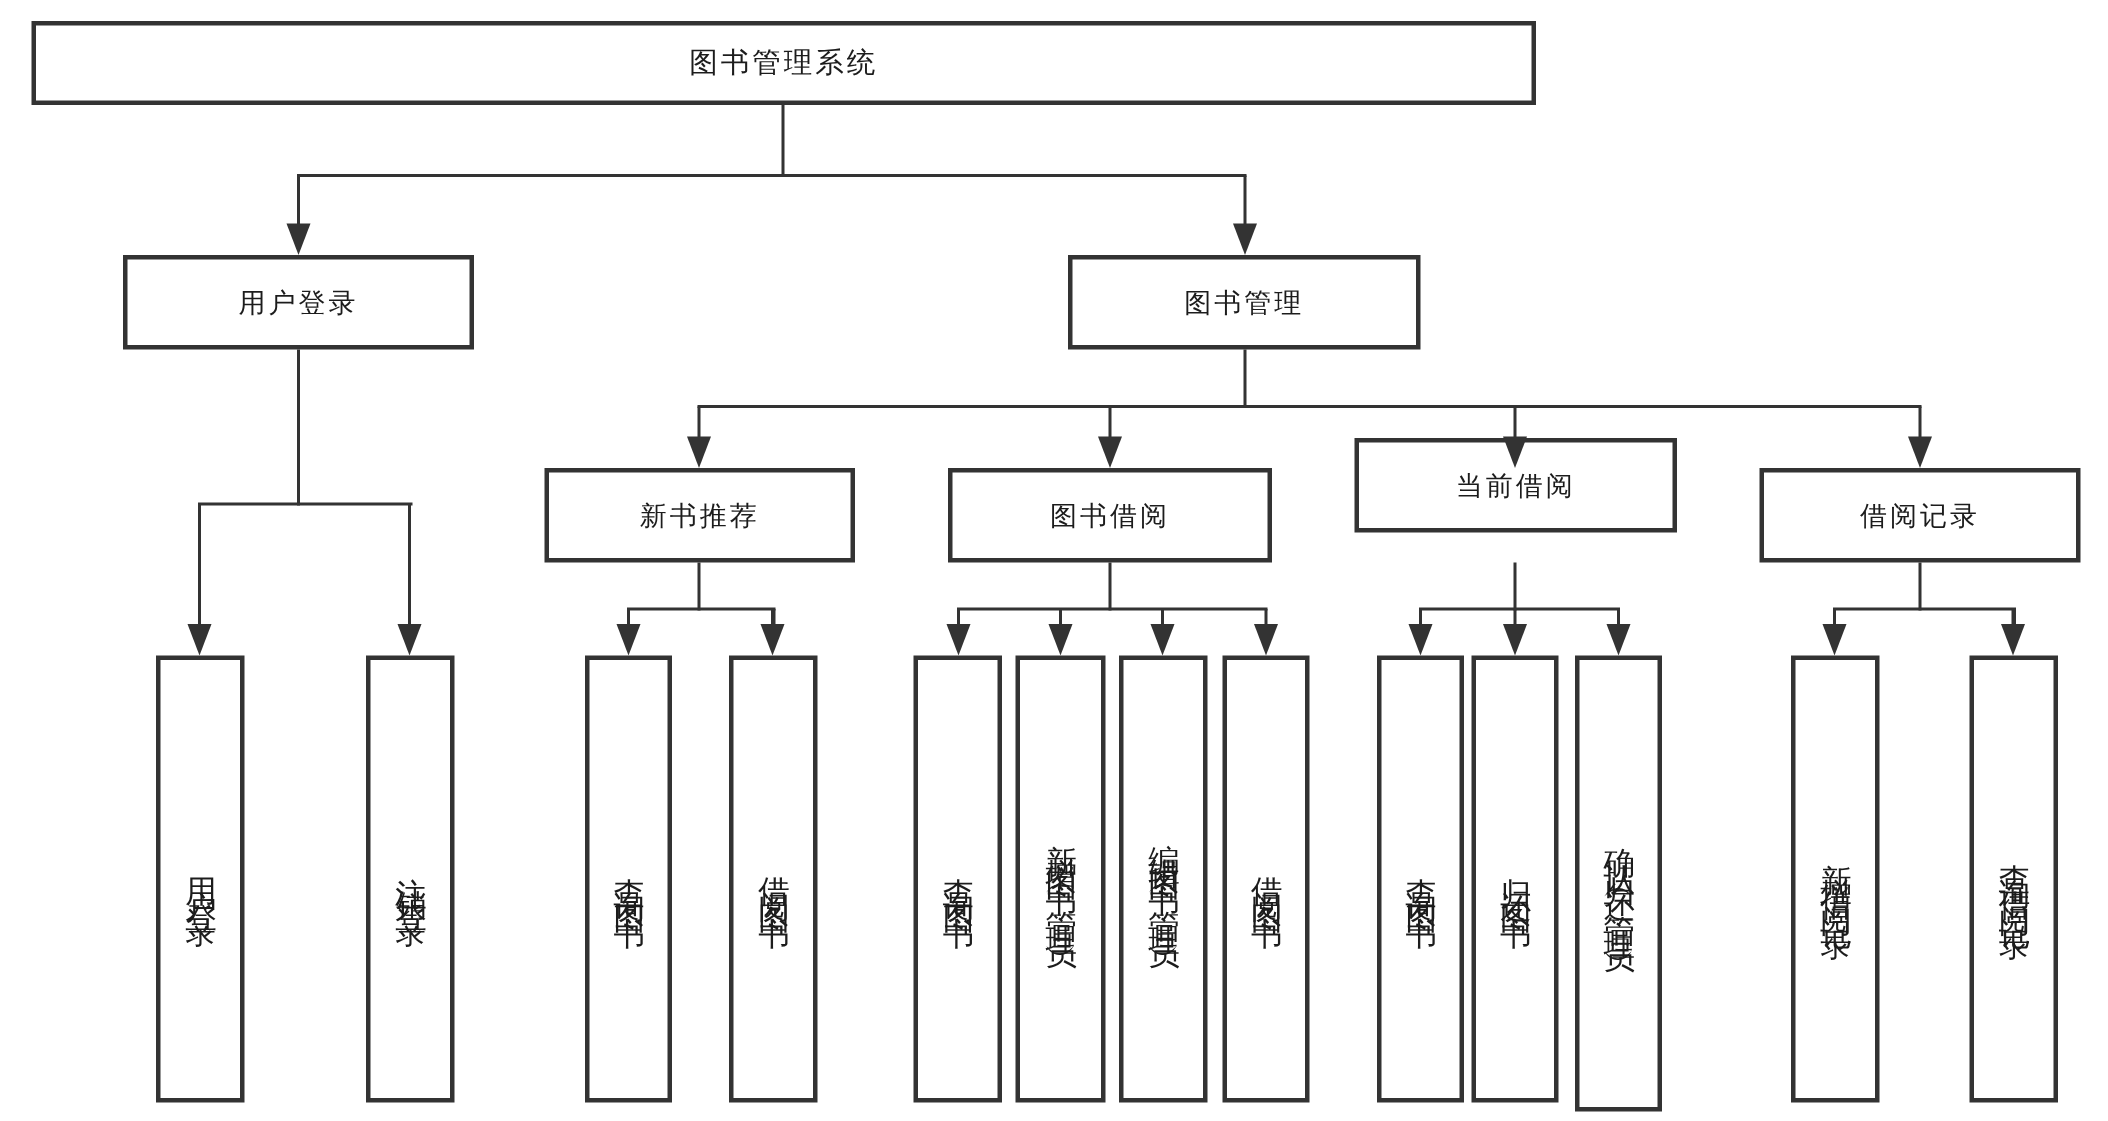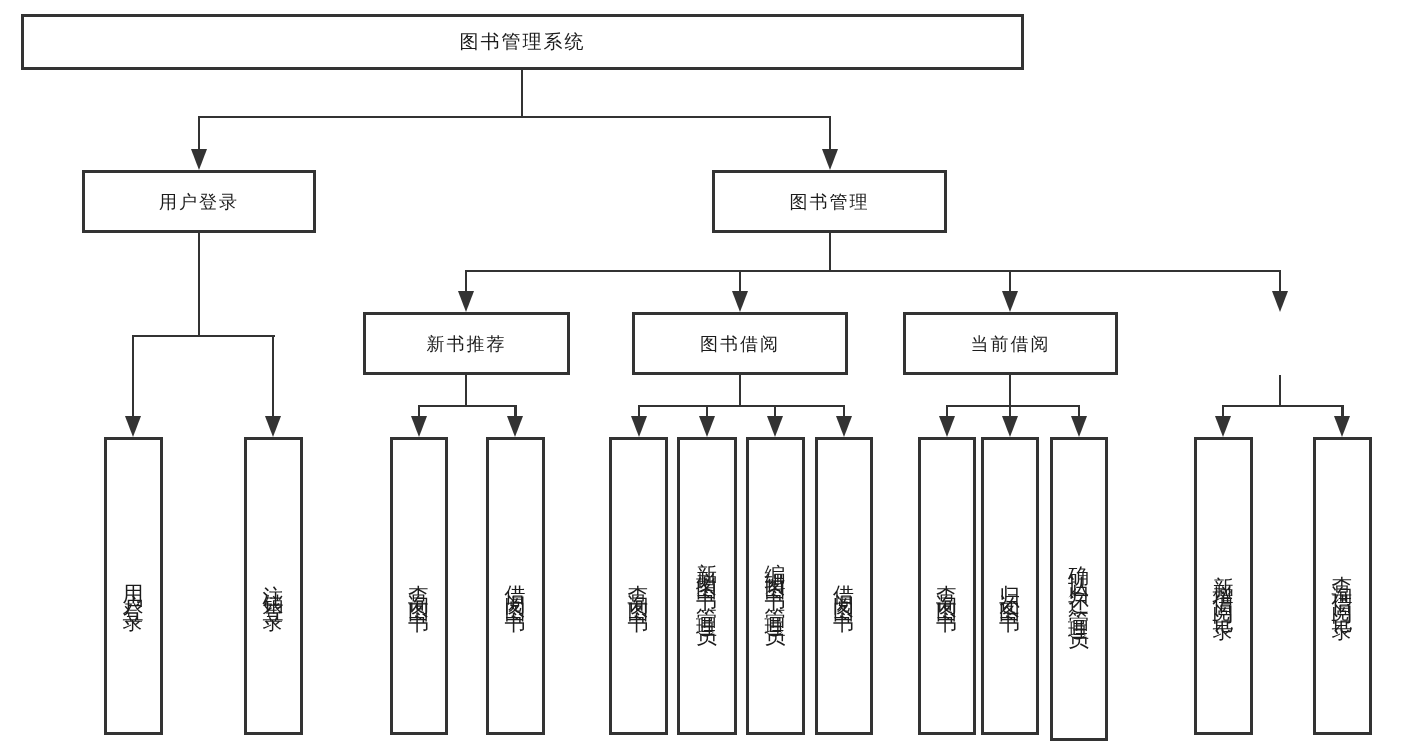--- a/index.html
+++ b/index.html
@@ -71,24 +71,27 @@
   </div>
 
   <div class="box h" style="left:632px; top:312px; width:216px; height:63px;">
     <span class="lbl">图书借阅</span>
   </div>
 
   <div class="box h" style="left:363px; top:312px; width:207px; height:63px;">
     <span class="lbl">新书推荐</span>
   </div>
 
-  <div class="box h" style="left:903px; top:312px; width:215px; height:63px;">
+  <div class="box h" style="left:903px; top:292px; width:215px; height:63px;">
     <span class="lbl">当前借阅</span>
   </div>
 
+  <div class="box h" style="left:1173px; top:312px; width:214px; height:63px;">
+    <span class="lbl">借阅记录</span>
+  </div>
 
   <div class="box v" style="left:104px; top:437px; width:59px; height:298px;">
     <span class="lbl">用户登录</span>
   </div>
 
   <div class="box v" style="left:244px; top:437px; width:59px; height:298px;">
     <span class="lbl">注销登录</span>
   </div>
 
   <div class="box v" style="left:390px; top:437px; width:58px; height:298px;">

